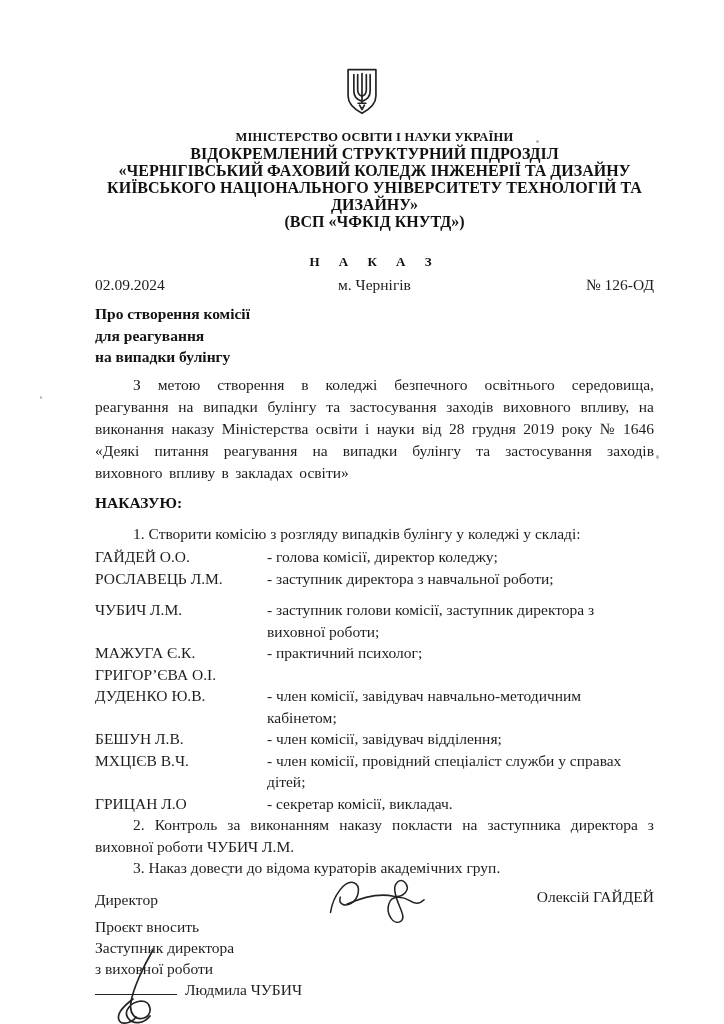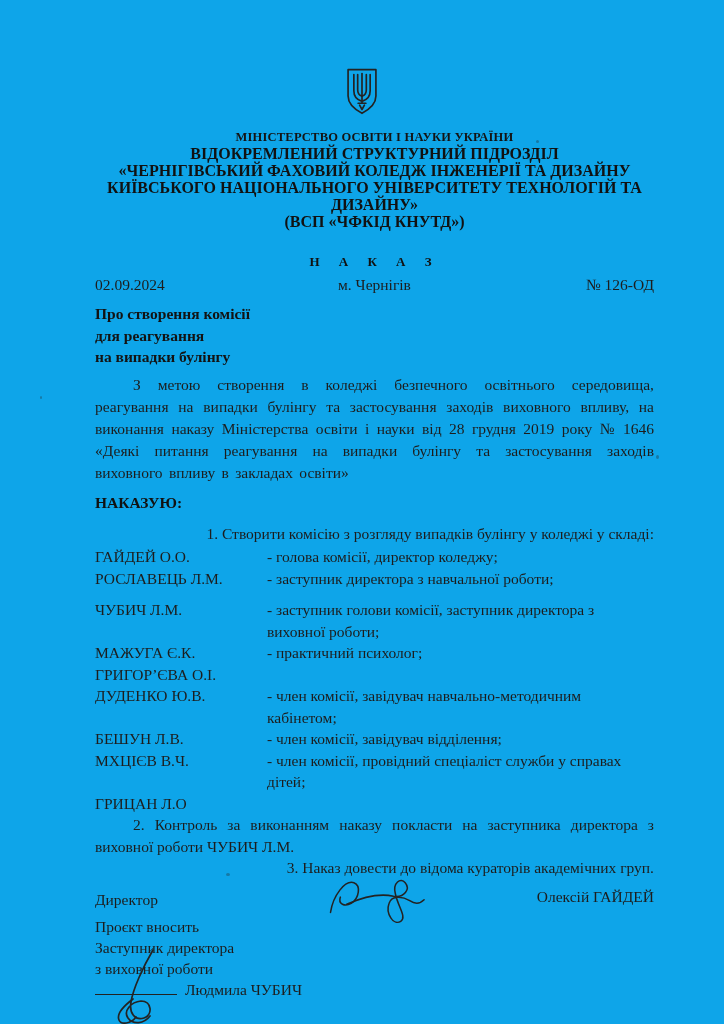--- a/index.html
+++ b/index.html
@@ -1,20 +1,20 @@
 <!DOCTYPE html>
 <html lang="uk"><head>
 <meta charset="utf-8">
 <style>
   html,body { margin:0; padding:0; background:#8a8a8a; }
   .page {
     position:relative;
     width:724px; height:1024px;
     margin:0 auto;
-    background:#0ea5e9;
+    background:#ffffff;
     color:#1d1d1d;
     font-family:"Liberation Serif","DejaVu Serif",serif;
     font-size:15.5px;
     line-height:21.5px;
     overflow:hidden;
     box-shadow:0 0 6px rgba(0,0,0,.35);
   }
   .content { padding:0 70px 0 95px; }
 
   .emblem { display:block; margin:58px auto 2px; width:48px; height:68px; }
@@ -28,21 +28,21 @@
   .meta-row .cell { flex:1 1 0; }
   .meta-cell-city { text-align:center; }
   .meta-cell-number { text-align:right; }
 
   .subject { font-weight:bold; margin-top:8px; line-height:21.5px; color:#131313; }
 
   .preamble { margin:6px 0 0; text-align:justify; text-indent:38px; line-height:22px; word-spacing:2.5px; }
 
   .order-word { margin-top:8px; font-weight:bold; line-height:21px; color:#111; }
 
-  .order-item { margin:0; text-indent:38px; line-height:21.5px;text-align:right; }
+  .order-item { margin:0; text-indent:38px; line-height:21.5px; }
   .order-item-1 { margin-top:10px; }
   .order-item-2 { text-align:justify; }
 
   .commission { margin-top:2px; }
   .crow { display:flex; line-height:21.5px;gap:24px; }
   .crow .cname { flex:0 0 148px; }
   .crow .crole { flex:1 1 auto; }
   .crow.gap-top { margin-top:10px; }
 
   .sig-row { position:relative; margin-top:10px; height:21px; line-height:21px; }
@@ -143,20 +143,21 @@
       <span class="crole">- член комісії, завідувач відділення;</span>
     </div>
 
     <div class="crow">
       <span class="cname">МХЦІЄВ В.Ч.</span>
       <span class="crole">- член комісії, провідний спеціаліст служби у справах дітей;</span>
     </div>
 
     <div class="crow">
       <span class="cname">ГРИЦАН Л.О</span>
+      <span class="crole">- секретар комісії, викладач.</span>
     </div>
   </div>
 
     <p class="order-item order-item-2">2. Контроль за виконанням наказу покласти на заступника директора з виховної роботи ЧУБИЧ Л.М.</p>
     <p class="order-item order-item-3">3. Наказ довести до відома кураторів академічних груп.</p>
 
     <div class="sig-row">
       <span>Директор</span>
       <svg class="sig-director-scribble" viewBox="0 0 130 60" aria-hidden="true">
         <path class="ink" stroke-width="1.7" d="M10 46 C13 27 26 10 36 13 C44 16 42 30 33 36 C26 40 18 37 21 29"></path>

